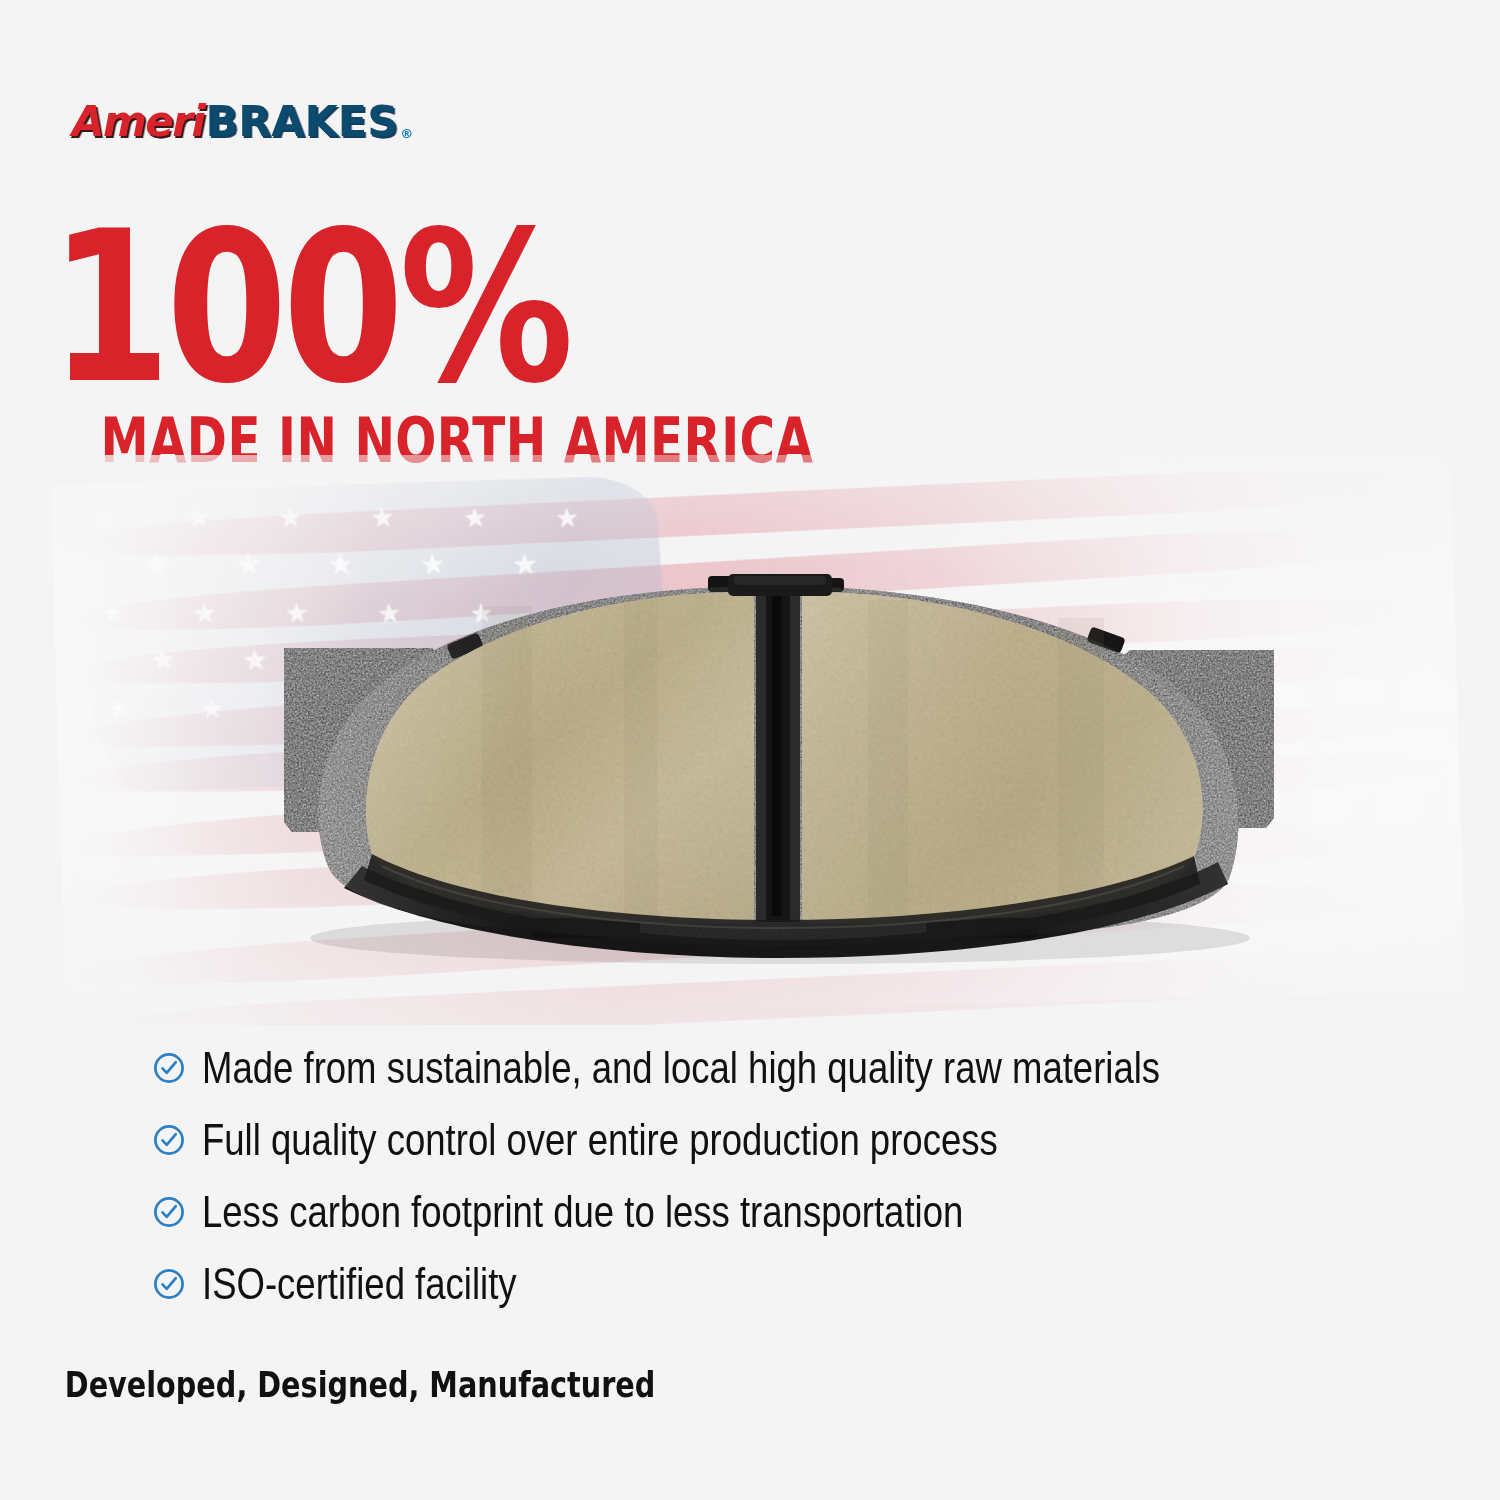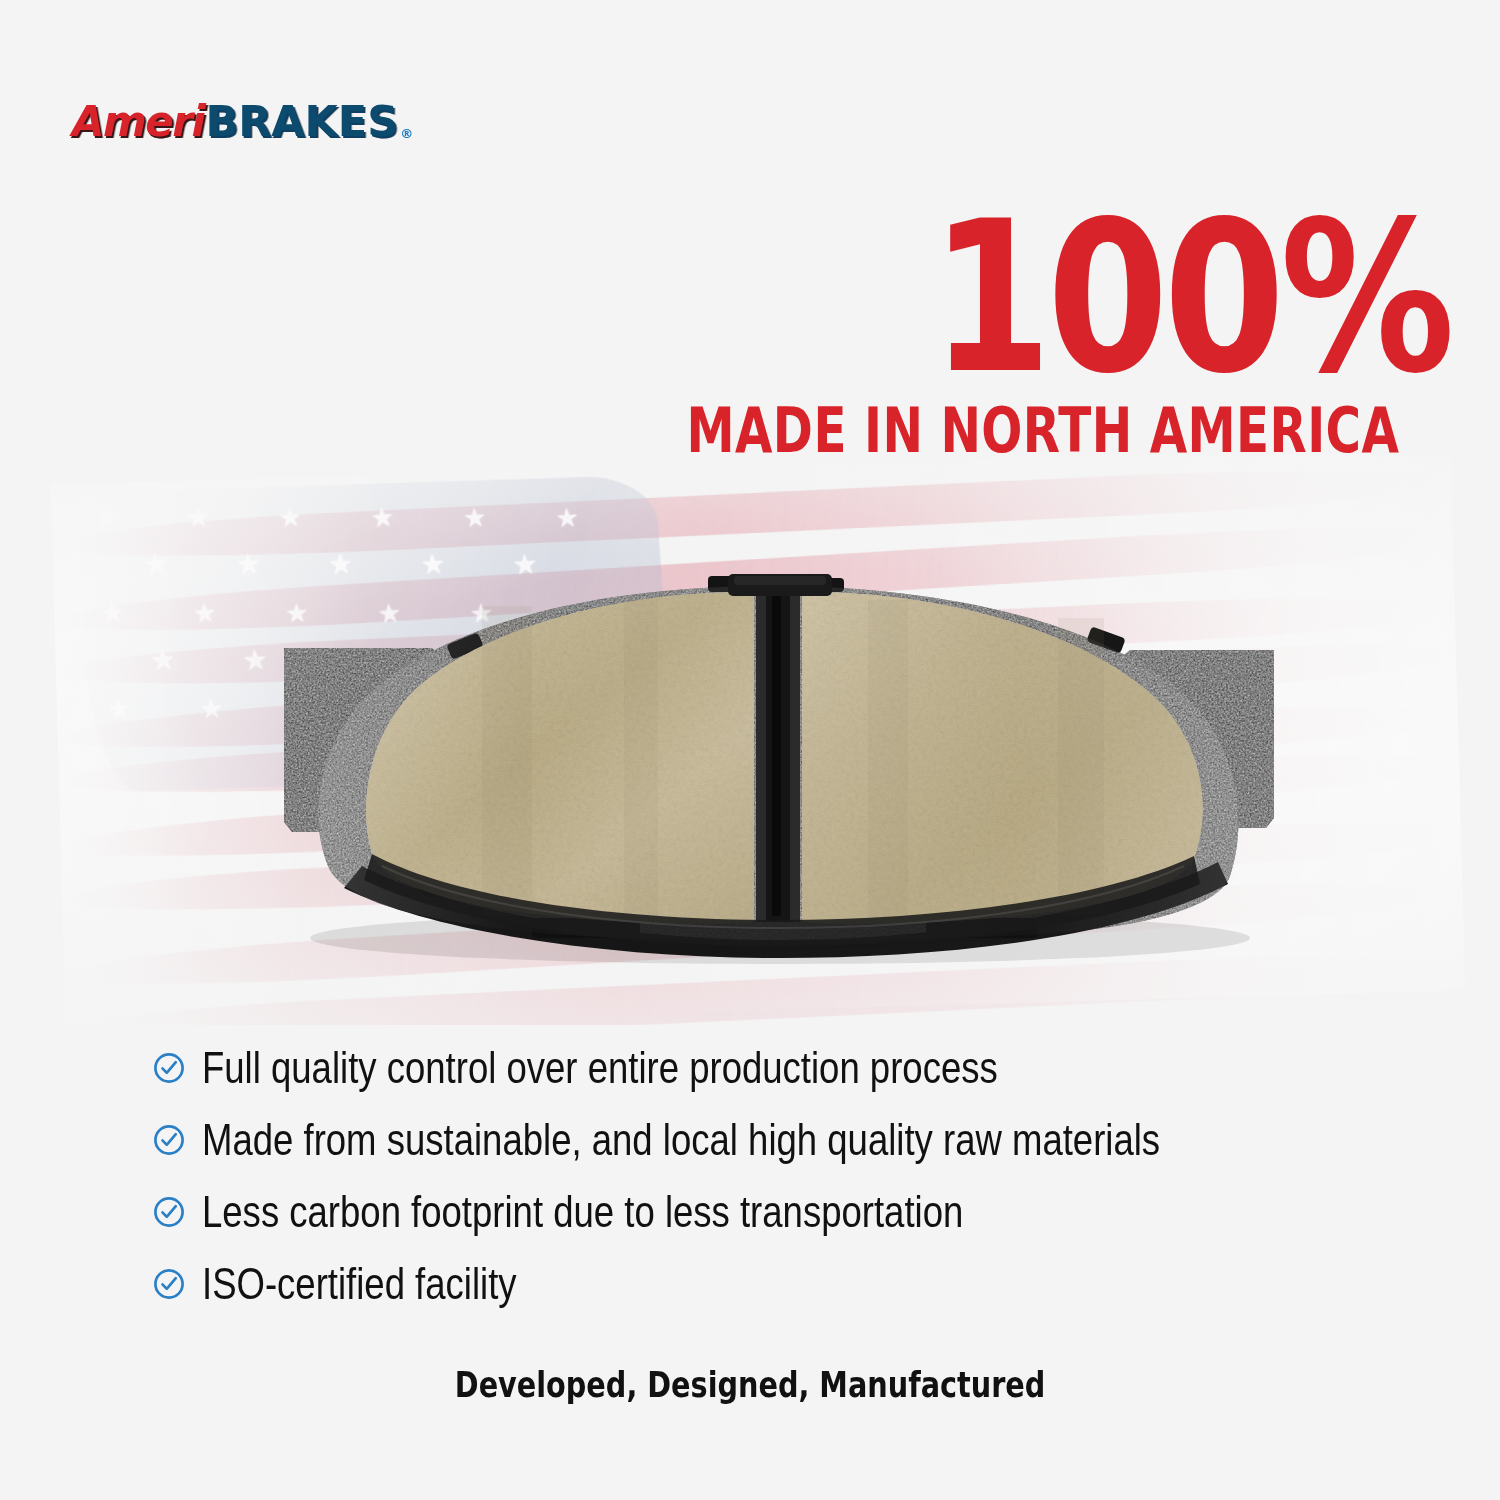--- a/index.html
+++ b/index.html
@@ -28,21 +28,21 @@
     text-shadow:1.5px 1.5px 0 #0e3f63, 2.5px 2px 0 rgba(0,0,0,.35);
     line-height:1;margin-left:1px;
   }
   .logo .regmark{
     font-family:"DejaVu Sans", sans-serif;
     font-size:13px;color:#1479be;font-weight:700;margin-left:2px;
     position:relative;top:-2px;
   }
 
   
-  .headline{position:absolute;left:0;right:0;top:203px;text-align:right;}
+  .headline{position:absolute;left:0;right:0;top:213px;text-align:left;}
   .pct{
     font-family:"DejaVu Sans", sans-serif;
     font-weight:700;font-size:208px;line-height:.92;
     color:#d8232a;
     letter-spacing:-6px;
     transform:scaleX(.84);
     display:inline-block;
   }
   .subhead{
     margin-top:6px;
@@ -108,21 +108,21 @@
   .bullets{position:absolute;left:152px;top:1040px;width:1250px;}
   .bullet{display:flex;align-items:center;margin-bottom:16px;height:56px;}
   .chk{width:34px;height:34px;flex:0 0 34px;margin-right:16px;}
   .btext{
     font-family:"Liberation Sans", sans-serif;
     font-weight:400;font-size:44px;line-height:1;color:#111;
     transform:scaleX(.83);transform-origin:left center;white-space:nowrap;
   }
 
   
-  .footer{position:absolute;left:0;right:0;top:1362px;text-align:center;}
+  .footer{position:absolute;left:0;right:0;top:1362px;}
   .fline{
     font-family:"DejaVu Sans", sans-serif;
     font-weight:700;font-size:35px;line-height:1.32;color:#111;
     transform:scaleX(.82);display:inline-block;
   }
 </style>
 </head>
 <body>
 
 <div class="stage">
@@ -347,30 +347,30 @@
   </div>
 
   <div class="bullets">
     <div class="bullet">
       <span class="chk">
         <svg viewBox="0 0 24 24" width="34" height="34">
           <circle cx="12" cy="12" r="9.6" fill="none" stroke="#2b7fc4" stroke-width="1.9"></circle>
           <path d="M7.4 12.3 L10.4 15.4 L16.8 7.9" fill="none" stroke="#2b7fc4" stroke-width="1.9" stroke-linecap="round" stroke-linejoin="round"></path>
         </svg>
       </span>
-      <span class="btext">Full quality control over entire production process</span>
+      <span class="btext">Made from sustainable, and local high quality raw materials</span>
     </div>
     <div class="bullet">
       <span class="chk">
         <svg viewBox="0 0 24 24" width="34" height="34">
           <circle cx="12" cy="12" r="9.6" fill="none" stroke="#2b7fc4" stroke-width="1.9"></circle>
           <path d="M7.4 12.3 L10.4 15.4 L16.8 7.9" fill="none" stroke="#2b7fc4" stroke-width="1.9" stroke-linecap="round" stroke-linejoin="round"></path>
         </svg>
       </span>
-      <span class="btext">Made from sustainable, and local high quality raw materials</span>
+      <span class="btext">Full quality control over entire production process</span>
     </div>
     <div class="bullet">
       <span class="chk">
         <svg viewBox="0 0 24 24" width="34" height="34">
           <circle cx="12" cy="12" r="9.6" fill="none" stroke="#2b7fc4" stroke-width="1.9"></circle>
           <path d="M7.4 12.3 L10.4 15.4 L16.8 7.9" fill="none" stroke="#2b7fc4" stroke-width="1.9" stroke-linecap="round" stroke-linejoin="round"></path>
         </svg>
       </span>
       <span class="btext">Less carbon footprint due to less transportation</span>
     </div>

